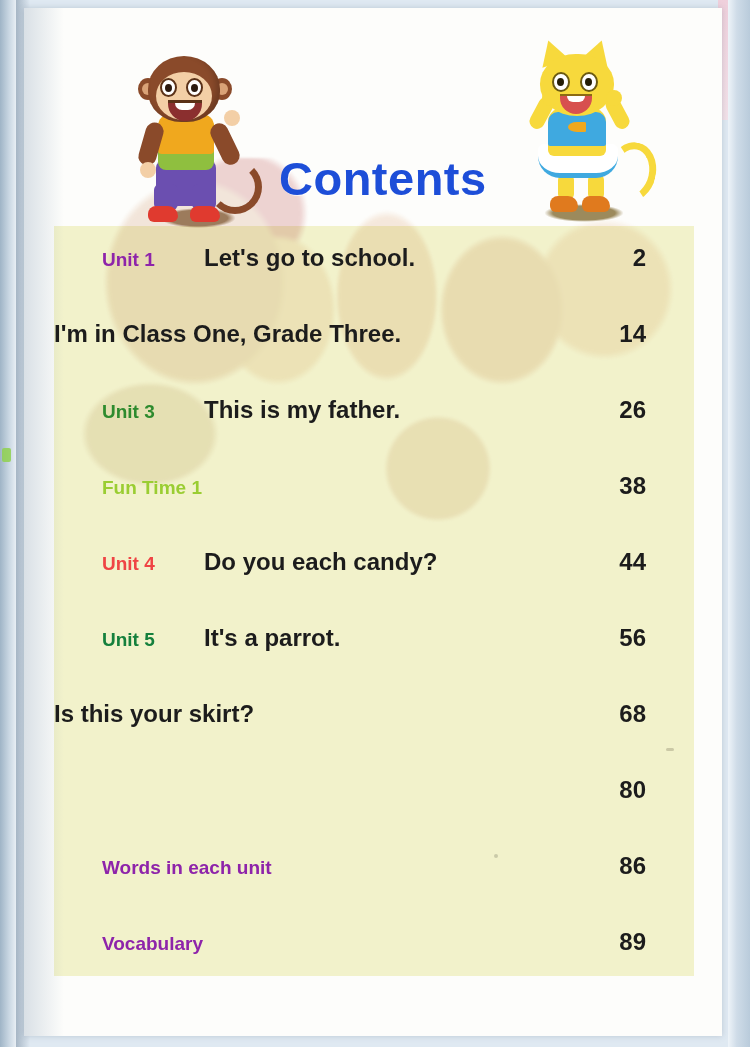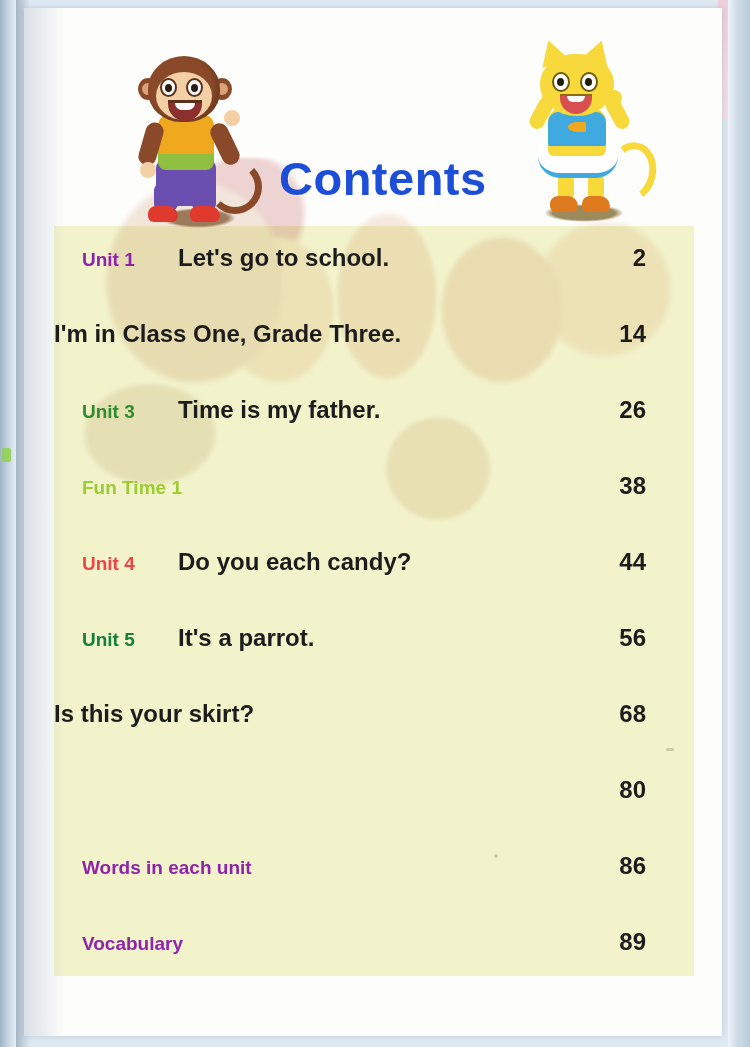--- a/index.html
+++ b/index.html
@@ -140,22 +140,22 @@
     height: 750px;
     padding: 18px 0 0 0;
     box-sizing: border-box;
   }
   .row {
     display: flex;
     align-items: baseline;
     height: 76px;
   }
   .row .unit {
-    width: 124px;
-    padding-left: 28px;
+    width: 150px;
+    padding-left: 48px;
     box-sizing: border-box;
     font-size: 19px;
     font-weight: bold;
     white-space: nowrap;
   }
   .row .topic {
     flex: 1;
     font-size: 24px;
     font-weight: bold;
     color: #1c1c1c;
@@ -347,21 +347,21 @@
           <div class="unit" style="color: rgb(142, 36, 170);">Unit 1</div>
           <div class="topic">Let's go to school.</div>
           <div class="page-num">2</div>
         </div>
         <div class="row">
           <div class="topic">I'm in Class One, Grade Three.</div>
           <div class="page-num">14</div>
         </div>
         <div class="row">
           <div class="unit" style="color: rgb(46, 139, 46);">Unit 3</div>
-          <div class="topic">Time is my father.</div>
+          <div class="topic">This is my father.</div>
           <div class="page-num">26</div>
         </div>
         <div class="row">
           <div class="unit" style="color: rgb(154, 205, 50);">Fun Time 1</div>
           <div class="topic"></div>
           <div class="page-num">38</div>
         </div>
         <div class="row">
           <div class="unit" style="color: #ef4444;">Unit 4</div>
           <div class="topic">Do you each candy?</div>

